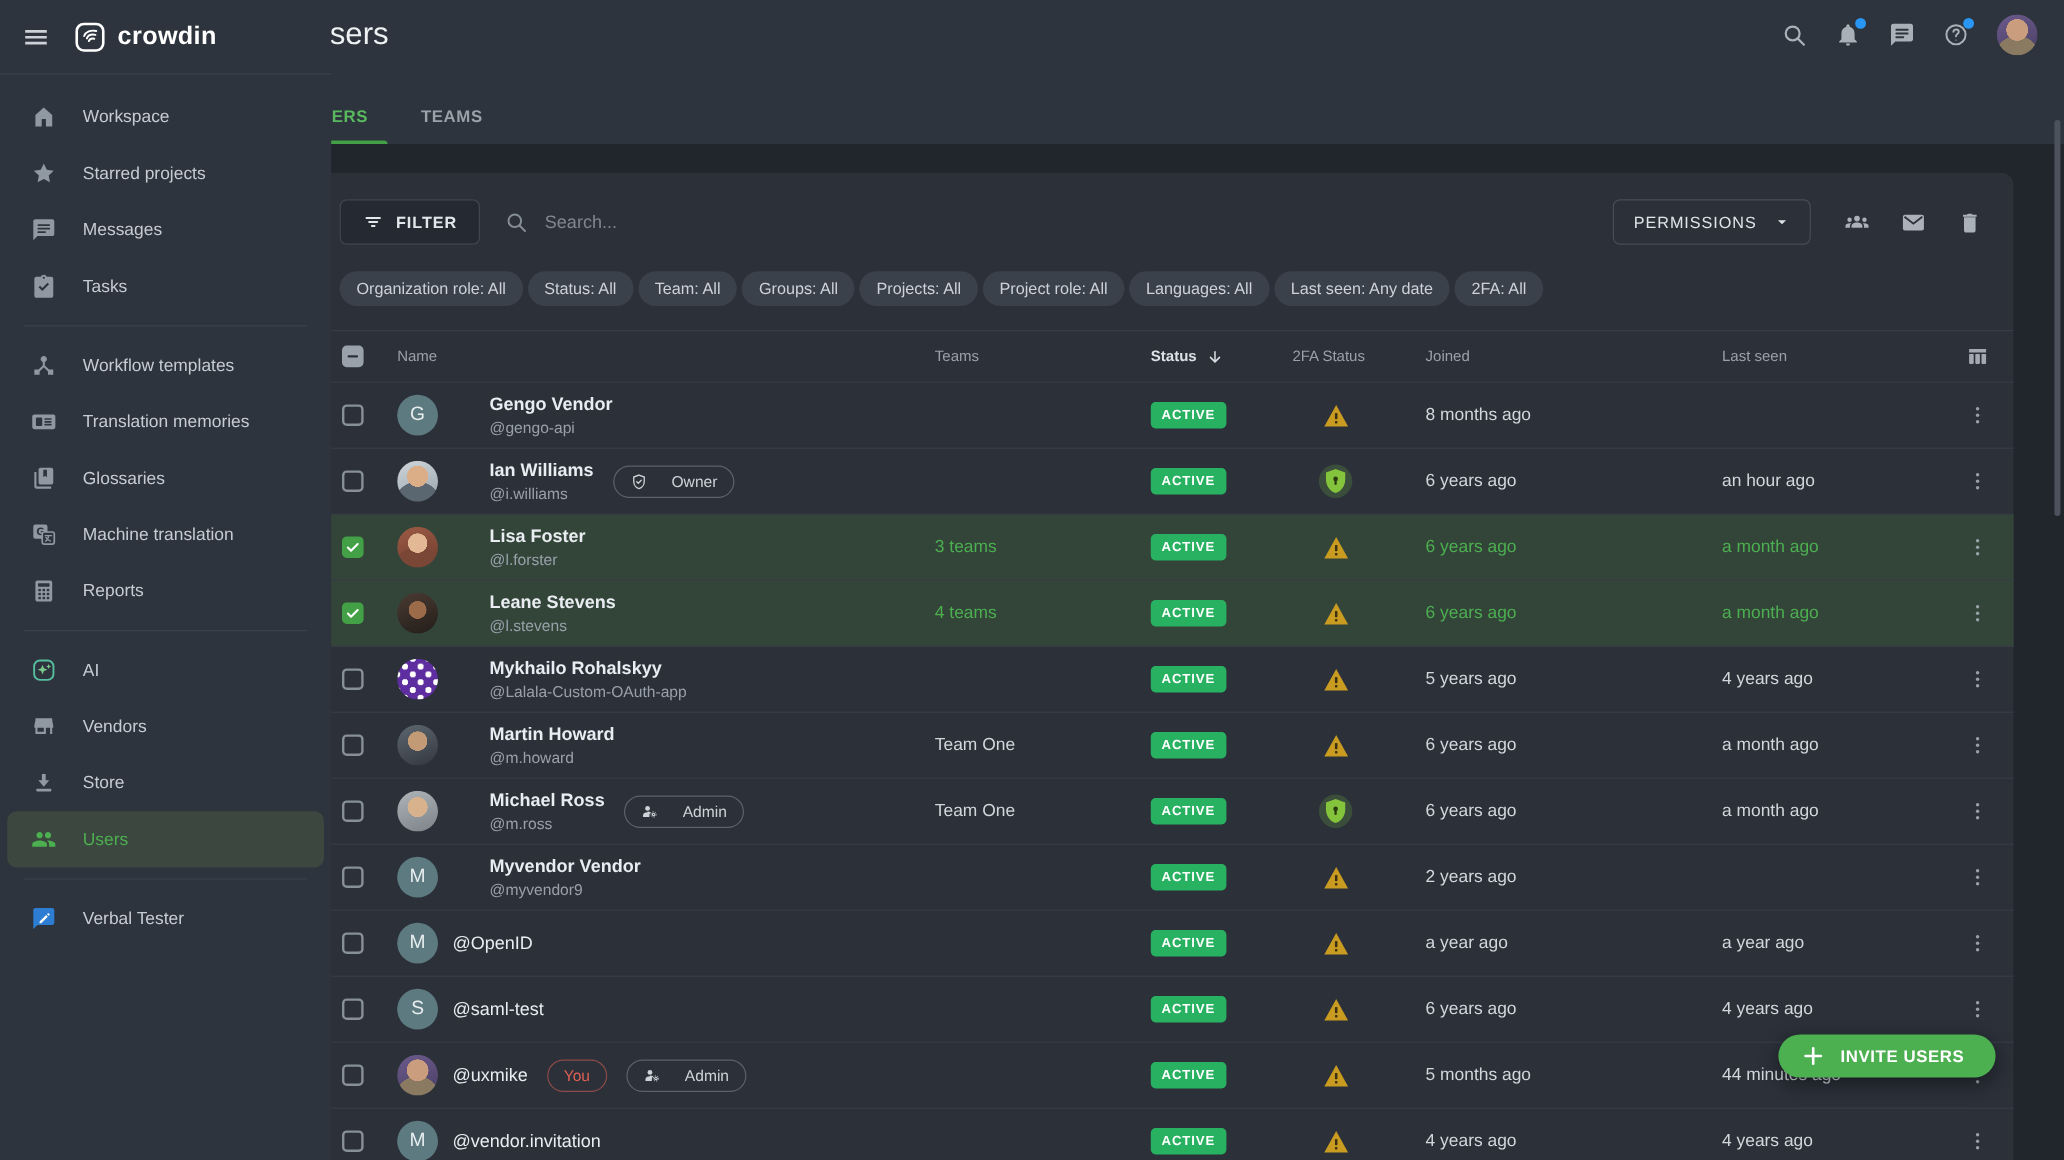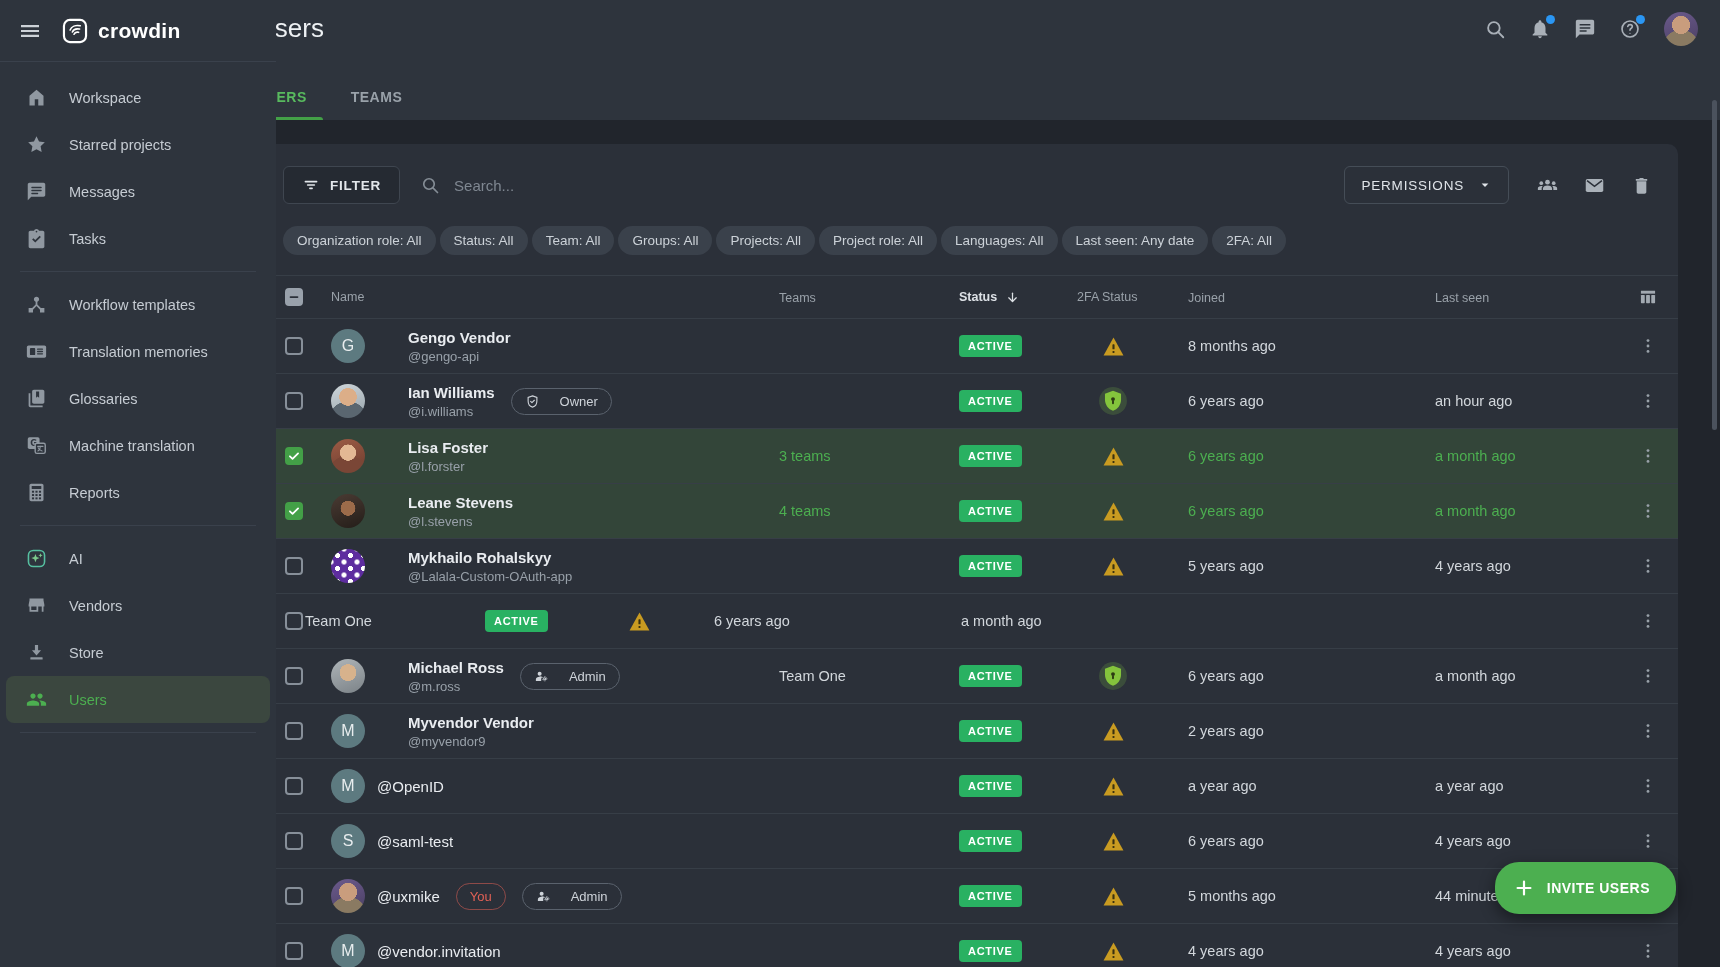--- a/index.html
+++ b/index.html
@@ -111,21 +111,21 @@
   .pill .icon{width:15px;height:15px;}
   .pill.danger{color:#e06055;border-color:rgba(224,96,85,.55);}
   .status-badge{display:inline-block;background:#29b162;color:#fff;font-size:11px;font-weight:700;
                 letter-spacing:.7px;padding:5px 9px;border-radius:4px;}
   .twofa-warn{width:23px;height:21px;}
   .twofa-ok{width:30px;height:30px;}
   .kebab{width:20px;height:20px;color:#99a1a9;cursor:pointer;}
   .cols-ic{width:20px;height:20px;color:#a2a9b1;cursor:pointer;}
 
   
-  .invite-btn{position:absolute;right:44px;top:862px;height:52px;display:flex;align-items:center;gap:12px;
+  .invite-btn{position:absolute;right:57px;top:862px;height:36px;display:flex;align-items:center;gap:12px;
               padding:0 26px 0 18px;background:#4caf50;border:none;border-radius:24px;color:#fff;font-size:14px;
               font-weight:700;letter-spacing:.5px;cursor:pointer;box-shadow:0 5px 16px rgba(0,0,0,.45);
               z-index:10;font-family:inherit;}
   .invite-btn .icon{width:22px;height:22px;}
   .scroll-thumb{position:absolute;right:3px;top:100px;width:5px;height:330px;background:#4b525d;
                 border-radius:3px;z-index:20;cursor:grab;}
 </style>
 </head>
 <body>
 
@@ -326,20 +326,29 @@
         </div>
         <div class="side-item active">
           <span class="icon ">
             <svg viewBox="0 0 24 24">
               <path fill="currentColor" d="M16 11c1.66 0 2.99-1.34 2.99-3S17.66 5 16 5s-3 1.34-3 3 1.34 3 3 3zm-8 0c1.66 0 2.99-1.34 2.99-3S9.66 5 8 5 5 6.34 5 8s1.34 3 3 3zm0 2c-2.33 0-7 1.17-7 3.5V19h14v-2.5c0-2.33-4.67-3.5-7-3.5zm8 0c-.29 0-.62.02-.97.05 1.16.84 1.97 1.97 1.97 3.45V19h6v-2.5c0-2.33-4.67-3.5-7-3.5z"></path>
             </svg>
           </span>
           <span class="side-label">Users</span>
         </div>
         <div class="side-divider"></div>
+        <div class="side-item">
+          <span class="icon ">
+            <svg viewBox="0 0 24 24">
+              <path d="M20 2H4c-1.1 0-2 .9-2 2v18l4-4h14c1.1 0 2-.9 2-2V4c0-1.1-.9-2-2-2z" fill="#2d7ed3"></path>
+              <path d="M8 14.8l6.2-6.2 1.6 1.6-6.2 6.2H8zM15 7.8l1.2-1.2 1.6 1.6-1.2 1.2z" fill="#fff"></path>
+            </svg>
+          </span>
+          <span class="side-label">Verbal Tester</span>
+        </div>
       </nav>
   </aside>
 
   <main class="main">
     <section class="card">
       <div class="toolbar">
         <button class="filter-btn">
           <span class="icon sm">
               <svg viewBox="0 0 24 24" fill="none" stroke="currentColor" stroke-width="2.1" stroke-linecap="round">
                 <path d="M4.5 7.5h15M7.5 12h9M10.5 16.5h3"></path>
@@ -625,20 +634,27 @@
                   <circle cx="12" cy="12" r="1.7"></circle>
                   <circle cx="12" cy="18.5" r="1.7"></circle>
                 </svg>
               </span>
             </div>
      </div>
           <div class="row">
        <div class="c-cb">
               <span class="cb"></span>
             </div>
+       <div class="c-name">
+              <span class="avatar av-martin"></span>
+              <span class="nm">
+                <span class="nm-name">Martin Howard</span>
+                <span class="nm-handle">@m.howard</span>
+              </span>
+            </div>
        <div class="c-teams"><span class="">Team One</span></div>
        <div class="c-status"><span class="status-badge">ACTIVE</span></div>
        <div class="c-2fa">
               <span class="icon twofa-warn">
                 <svg viewBox="0 0 24 22">
                   <path d="M12 1.6 1.6 20.4h20.8z" fill="#c99b21"></path>
                   <rect x="10.9" y="8.6" width="2.2" height="5.4" rx=".7" fill="#3a3110"></rect>
                   <rect x="10.9" y="15.6" width="2.2" height="2.2" rx=".7" fill="#3a3110"></rect>
                 </svg>
               </span>

